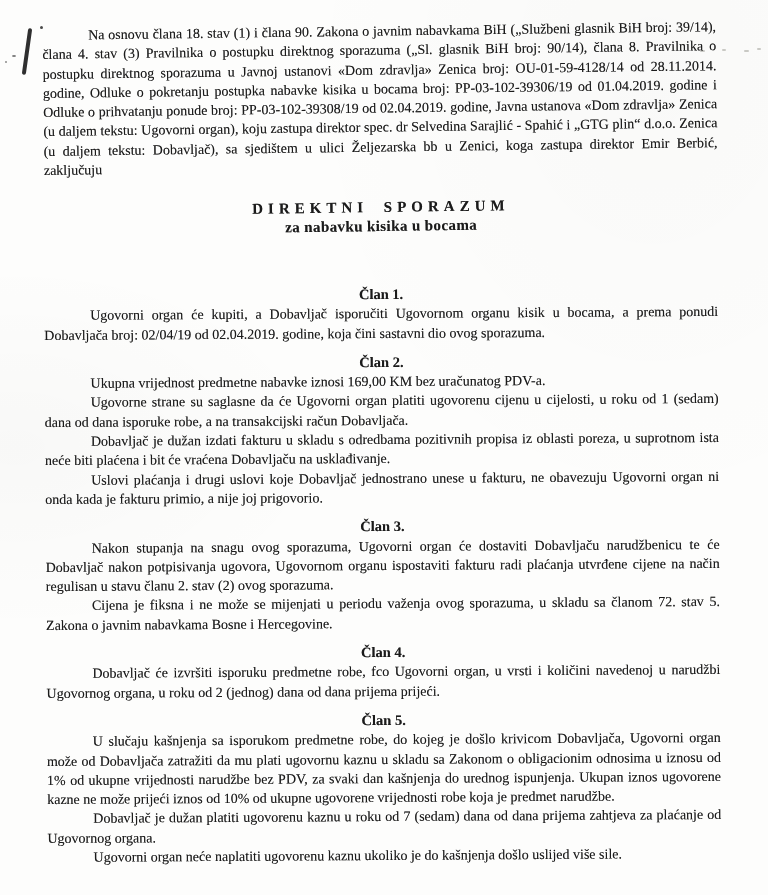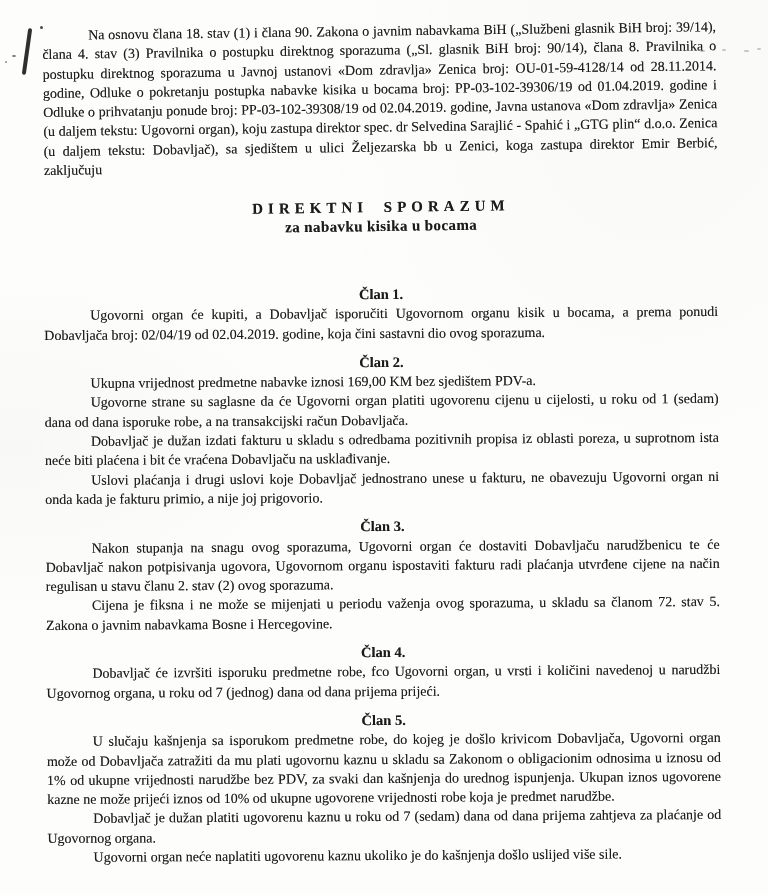--- a/index.html
+++ b/index.html
@@ -108,35 +108,35 @@
 
   <div class="articles">
 
     <section class="article article-1">
       <h3 class="clan">Član 1.</h3>
       <p class="para"><span>Ugovorni organ će kupiti, a Dobavljač isporučiti Ugovornom organu kisik u bocama, a prema ponudi Dobavljača broj: 02/04/19 od 02.04.2019. godine, koja čini sastavni dio ovog sporazuma.</span></p>
     </section>
 
     <section class="article article-2">
       <h3 class="clan">Član 2.</h3>
-      <p class="para"><span>Ukupna vrijednost predmetne nabavke iznosi </span><span class="b">169,00 KM</span><span> bez sjedištem PDV-a.</span></p>
+      <p class="para"><span>Ukupna vrijednost predmetne nabavke iznosi </span><span class="b">169,00 KM</span><span> bez uračunatog PDV-a.</span></p>
       <p class="para"><span>Ugovorne strane su saglasne da će Ugovorni organ platiti ugovorenu cijenu u cijelosti, u roku od </span><span class="b">1 (sedam) dana</span><span> od dana isporuke robe, a na transakcijski račun Dobavljača.</span></p>
       <p class="para"><span>Dobavljač je dužan izdati fakturu u skladu s odredbama pozitivnih propisa iz oblasti poreza, u suprotnom ista neće biti plaćena i bit će vraćena Dobavljaču na usklađivanje.</span></p>
       <p class="para"><span>Uslovi plaćanja i drugi uslovi koje Dobavljač jednostrano unese u fakturu, ne obavezuju Ugovorni organ ni onda kada je fakturu primio, a nije joj prigovorio.</span></p>
     </section>
 
     <section class="article article-3">
       <h3 class="clan">Član 3.</h3>
       <p class="para"><span>Nakon stupanja na snagu ovog sporazuma, Ugovorni organ će dostaviti Dobavljaču narudžbenicu te će Dobavljač nakon potpisivanja ugovora, Ugovornom organu ispostaviti fakturu radi plaćanja utvrđene cijene na način regulisan u stavu članu 2. stav (2) ovog sporazuma.</span></p>
       <p class="para"><span>Cijena je fiksna i ne može se mijenjati u periodu važenja ovog sporazuma, u skladu sa članom 72. stav 5. Zakona o javnim nabavkama Bosne i Hercegovine.</span></p>
     </section>
 
     <section class="article article-4">
       <h3 class="clan">Član 4.</h3>
-      <p class="para"><span>Dobavljač će izvršiti isporuku predmetne robe, fco Ugovorni organ, u vrsti i količini navedenoj u narudžbi Ugovornog organa, u roku od </span><span class="b">7 (jednog) dana</span><span> od dana prijema prijeći.</span></p>
+      <p class="para"><span>Dobavljač će izvršiti isporuku predmetne robe, fco Ugovorni organ, u vrsti i količini navedenoj u narudžbi Ugovornog organa, u roku od </span><span class="b">2 (jednog) dana</span><span> od dana prijema prijeći.</span></p>
     </section>
 
     <section class="article article-5">
       <h3 class="clan">Član 5.</h3>
       <p class="para"><span>U slučaju kašnjenja sa isporukom predmetne robe, do kojeg je došlo krivicom Dobavljača, Ugovorni organ može od Dobavljača zatražiti da mu plati ugovornu kaznu u skladu sa Zakonom o obligacionim odnosima u iznosu od 1% od ukupne vrijednosti narudžbe bez PDV, za svaki dan kašnjenja do urednog ispunjenja. Ukupan iznos ugovorene kazne ne može prijeći iznos od 10% od ukupne ugovorene vrijednosti robe koja je predmet narudžbe.</span></p>
       <p class="para"><span>Dobavljač je dužan platiti ugovorenu kaznu u roku od 7 (sedam) dana od dana prijema zahtjeva za plaćanje od Ugovornog organa.</span></p>
       <p class="para"><span>Ugovorni organ neće naplatiti ugovorenu kaznu ukoliko je do kašnjenja došlo uslijed više sile.</span></p>
     </section>
 
   </div>

